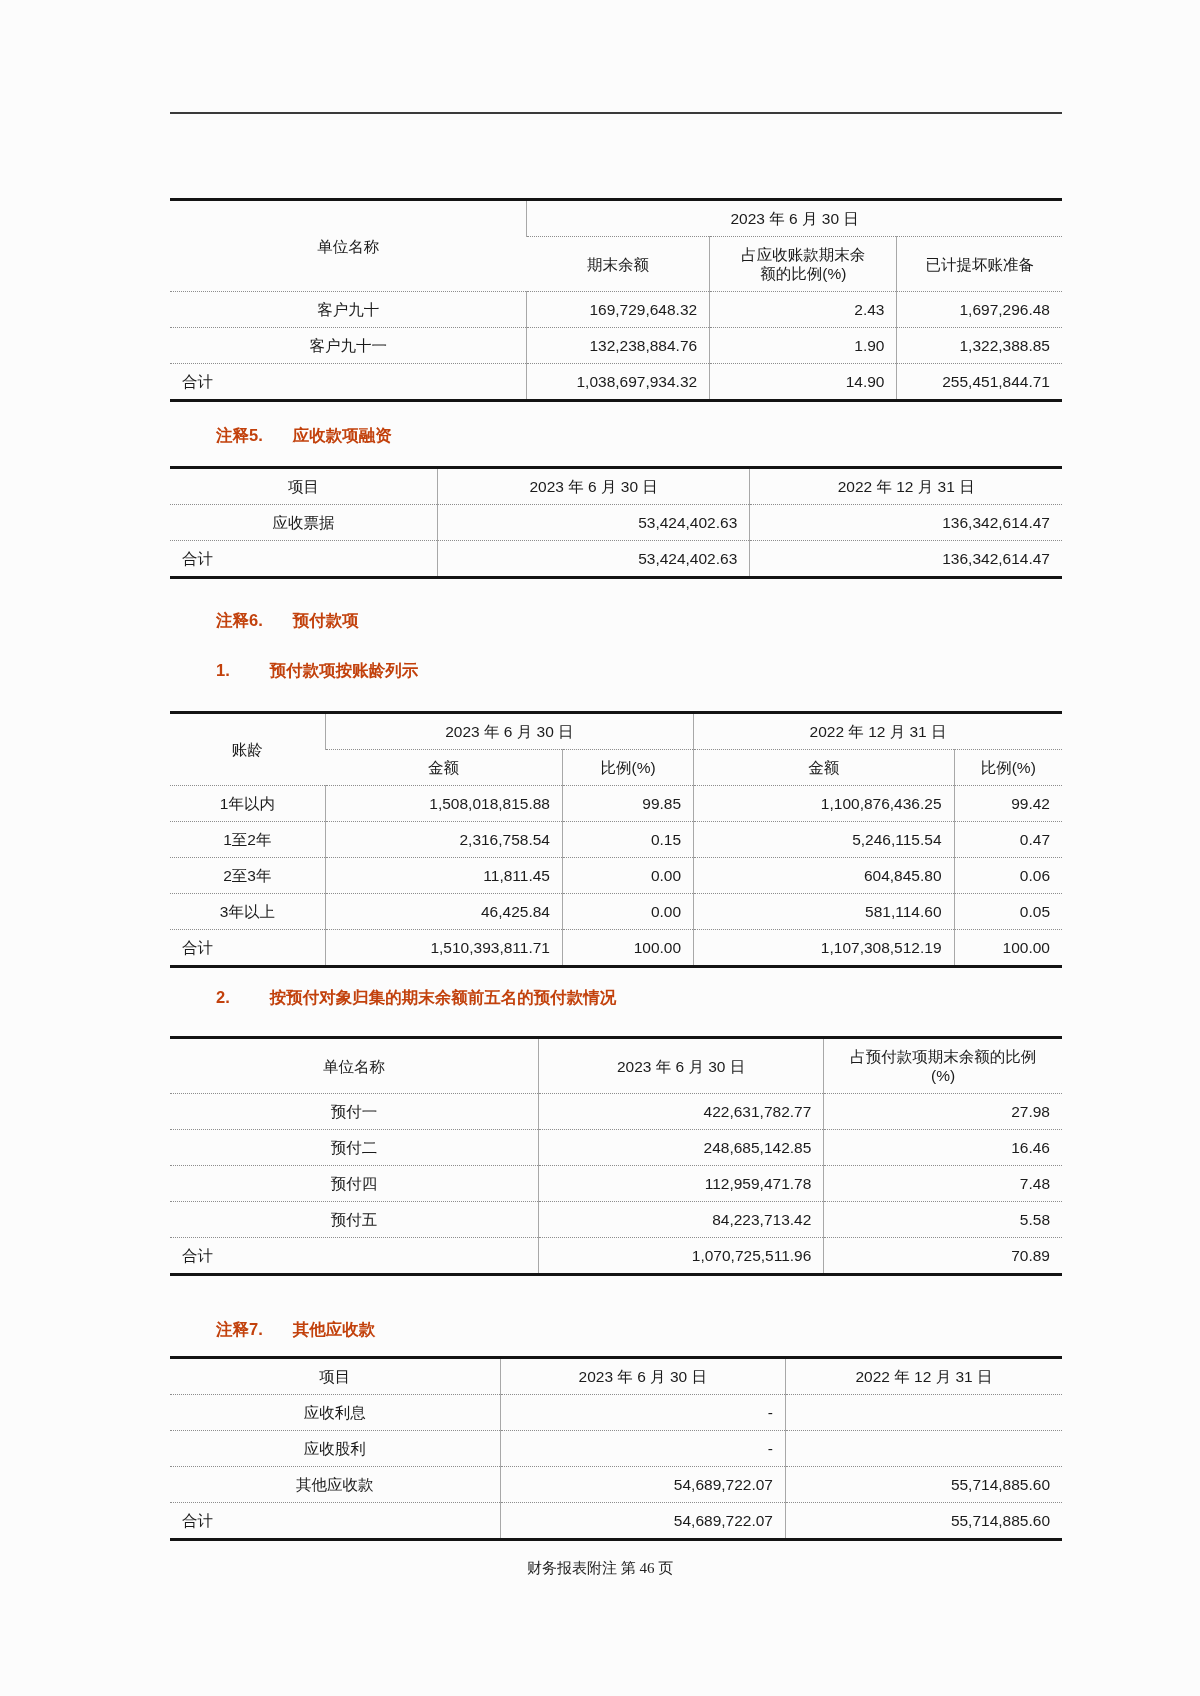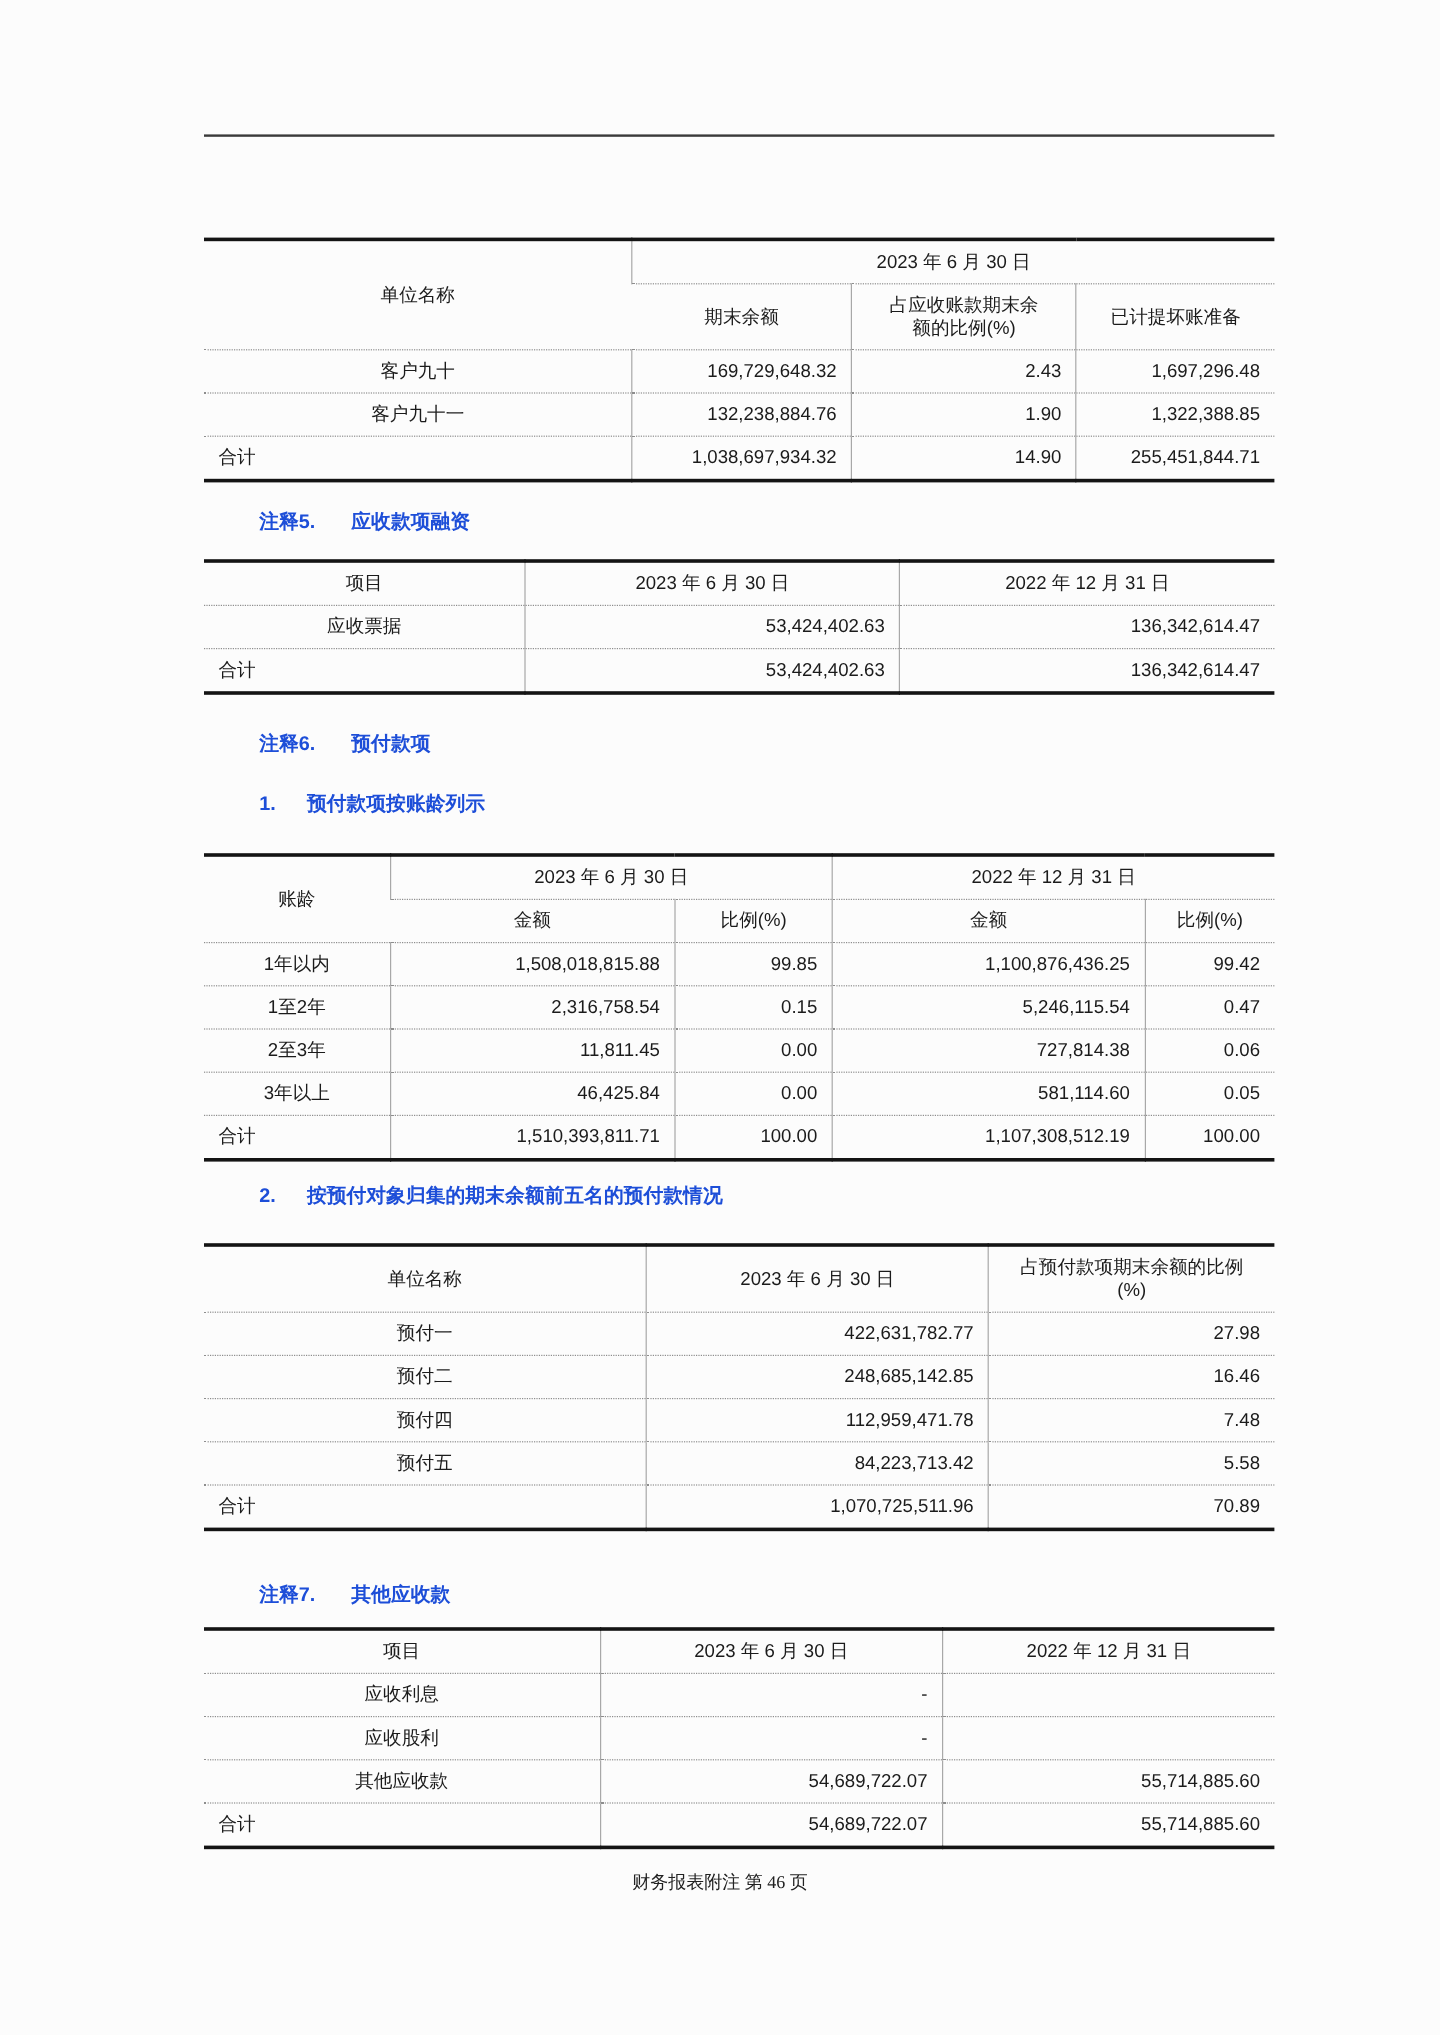--- a/index.html
+++ b/index.html
@@ -26,24 +26,24 @@
   }
 
   
   .note-heading {
     display: flex;
     align-items: baseline;
     padding-left: 46px;
     font-weight: 700;
     font-size: 16.5px;
     line-height: 22px;
-    color: #1d4ed8;
+    color: #c2410c;
   }
   .note-heading .h-title { margin-left: 30px; }
-  .sub-heading .h-title  { margin-left: 26px; }
+  .sub-heading .h-title  { margin-left: 40px; }
 
   
   table.fin {
     width: 100%;
     border-collapse: collapse;
     table-layout: fixed;
     border-top: 3px solid #141414;
     border-bottom: 3px solid #141414;
     font-size: 15.5px;
   }
@@ -201,21 +201,21 @@
         <td class="lbl">1至2年</td>
         <td class="num">2,316,758.54</td>
         <td class="num">0.15</td>
         <td class="num">5,246,115.54</td>
         <td class="num">0.47</td>
       </tr>
       <tr>
         <td class="lbl">2至3年</td>
         <td class="num">11,811.45</td>
         <td class="num">0.00</td>
-        <td class="num">727,814.38</td>
+        <td class="num">604,845.80</td>
         <td class="num">0.06</td>
       </tr>
       <tr>
         <td class="lbl">3年以上</td>
         <td class="num">46,425.84</td>
         <td class="num">0.00</td>
         <td class="num">581,114.60</td>
         <td class="num">0.05</td>
       </tr>
       <tr>

